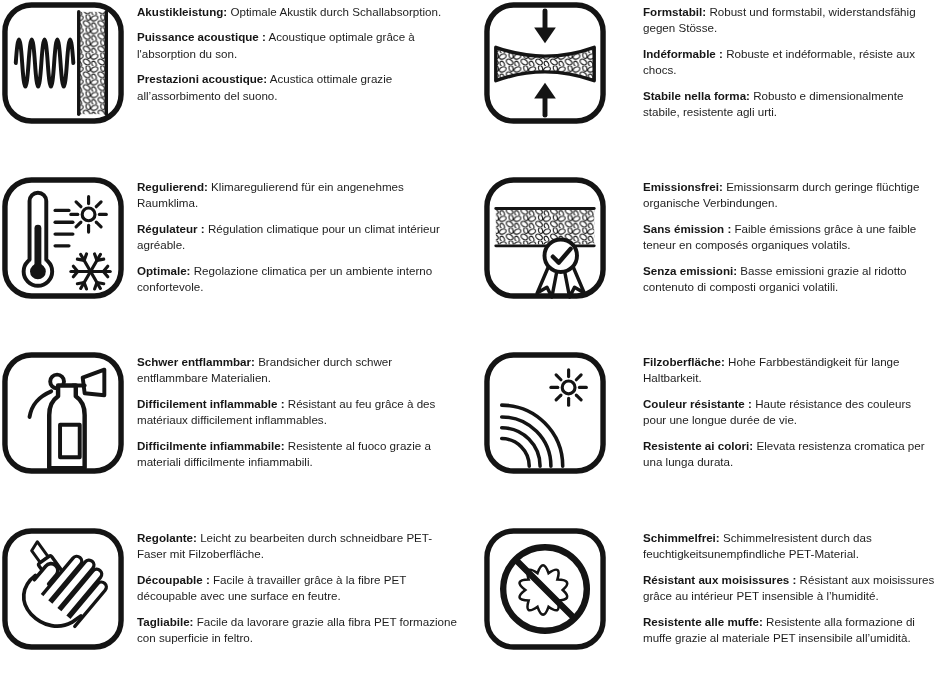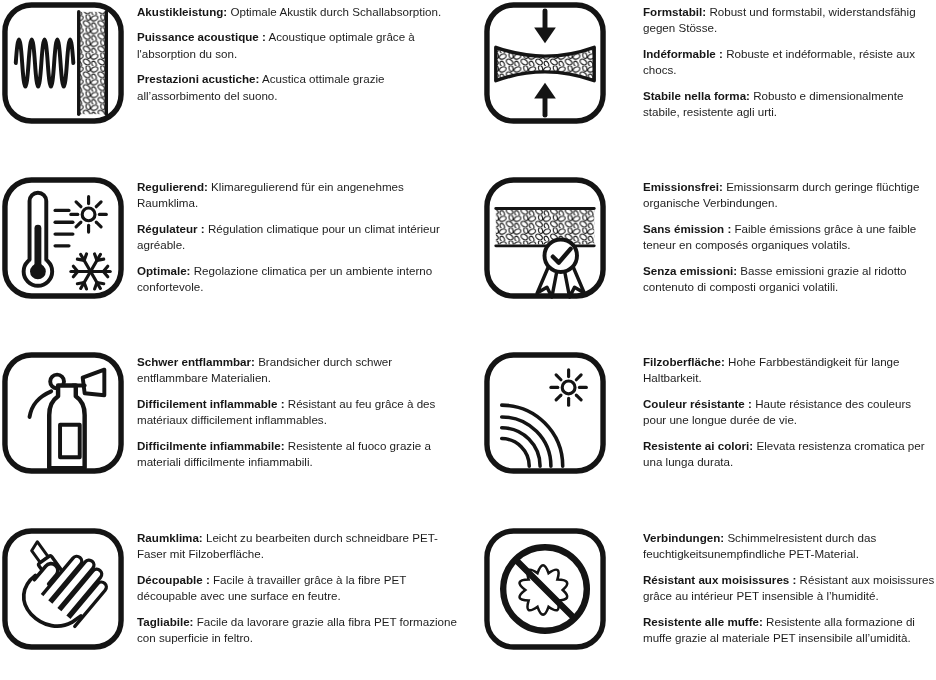--- a/index.html
+++ b/index.html
@@ -51,21 +51,21 @@
         <g stroke="#141414" fill="none" stroke-linecap="round">
           <line x1="78" y1="10" x2="78" y2="114" stroke-width="3.5"></line>
           <line x1="106" y1="10" x2="106" y2="114" stroke-width="3.5"></line>
           <path d="M14,62 Q17.25,14 20.5,62 T27,62 T33.5,62 T40,62 T46.5,62 T53,62 T59.5,62 T66,62 T72.5,62" stroke-width="4"></path>
         </g>
       </svg>
     </div>
     <div class="entries">
       <p class="entry"><b class="lbl">Akustikleistung:</b> <span>Optimale Akustik durch Schallabsorption.</span></p>
       <p class="entry"><b class="lbl">Puissance acoustique :</b> <span>Acoustique optimale grâce à l'absorption du son.</span></p>
-      <p class="entry"><b class="lbl">Prestazioni acustiche:</b> <span>Acustica ottimale grazie all’assorbimento del suono.</span></p>
+      <p class="entry"><b class="lbl">Prestazioni acoustique:</b> <span>Acustica ottimale grazie all’assorbimento del suono.</span></p>
     </div>
   </section>
 
   <section class="tile right">
     <div class="icon-box">
       <svg viewBox="0 0 124 124">
         <defs>
           <pattern id="feltB" width="15" height="13" patternUnits="userSpaceOnUse">
             <g fill="none" stroke="#141414" stroke-width="1.1">
               <ellipse cx="4" cy="3.5" rx="3.6" ry="2.4" transform="rotate(-25 4 3.5)"></ellipse>
@@ -242,37 +242,37 @@
             <path d="M56,84 L56,27 A5,5 0 0 1 66,27 L66,84" fill="#ffffff" stroke-width="3.4"></path>
             <path d="M68,84 L68,29 A5,5 0 0 1 78,29 L78,84" fill="#ffffff" stroke-width="3.4"></path>
             <path d="M80,84 L80,36 A5,5 0 0 1 90,36 L90,84" fill="#ffffff" stroke-width="3.4"></path>
             <rect x="27" y="81" width="60" height="20" fill="#ffffff" stroke="none"></rect>
             <path d="M26,70 C22,88 32,101 48,103 C66,105 80,96 85,83 L88,72" stroke-width="3.8"></path>
           </g>
         </g>
       </svg>
     </div>
     <div class="entries">
-      <p class="entry"><b class="lbl">Raumklima:</b> <span>Leicht zu bearbeiten durch schneidbare PET-Faser mit Filzoberfläche.</span></p>
+      <p class="entry"><b class="lbl">Regolante:</b> <span>Leicht zu bearbeiten durch schneidbare PET-Faser mit Filzoberfläche.</span></p>
       <p class="entry"><b class="lbl">Découpable :</b> <span>Facile à travailler grâce à la fibre PET découpable avec une surface en feutre.</span></p>
       <p class="entry"><b class="lbl">Tagliabile:</b> <span>Facile da lavorare grazie alla fibra PET formazione con superficie in feltro.</span></p>
     </div>
   </section>
 
   <section class="tile right">
     <div class="icon-box">
       <svg viewBox="0 0 124 124">
         <rect x="3" y="3" width="118" height="118" rx="27" fill="none" stroke="#141414" stroke-width="5.5"></rect>
         <g stroke="#141414" fill="none" stroke-linecap="round">
           <path d="M80,63 Q91.4,73.2 74.6,73.6 Q79.4,89.7 65.6,80.1 Q60,96 54.4,80.1 Q40.6,89.7 45.4,73.6 Q28.6,73.2 42,63 Q28.6,52.8 45.4,52.4 Q40.6,36.3 54.4,45.9 Q60,30 65.6,45.9 Q79.4,36.3 74.6,52.4 Q91.4,52.8 80,63 Z" stroke-width="2.6"></path>
           <circle cx="62" cy="62" r="42.5" stroke-width="6.5"></circle>
           <line x1="33" y1="33" x2="91" y2="91" stroke-width="6.5"></line>
         </g>
       </svg>
     </div>
     <div class="entries">
-      <p class="entry"><b class="lbl">Verbindungen:</b> <span>Schimmelresistent durch das feuchtigkeitsunempfindliche PET-Material.</span></p>
+      <p class="entry"><b class="lbl">Schimmelfrei:</b> <span>Schimmelresistent durch das feuchtigkeitsunempfindliche PET-Material.</span></p>
       <p class="entry"><b class="lbl">Résistant aux moisissures :</b> <span>Résistant aux moisissures grâce au intérieur PET insensible à l’humidité.</span></p>
       <p class="entry"><b class="lbl">Resistente alle muffe:</b> <span>Resistente alla formazione di muffe grazie al materiale PET insensibile all’umidità.</span></p>
     </div>
   </section>
 
 </div>
 
 </body></html>

